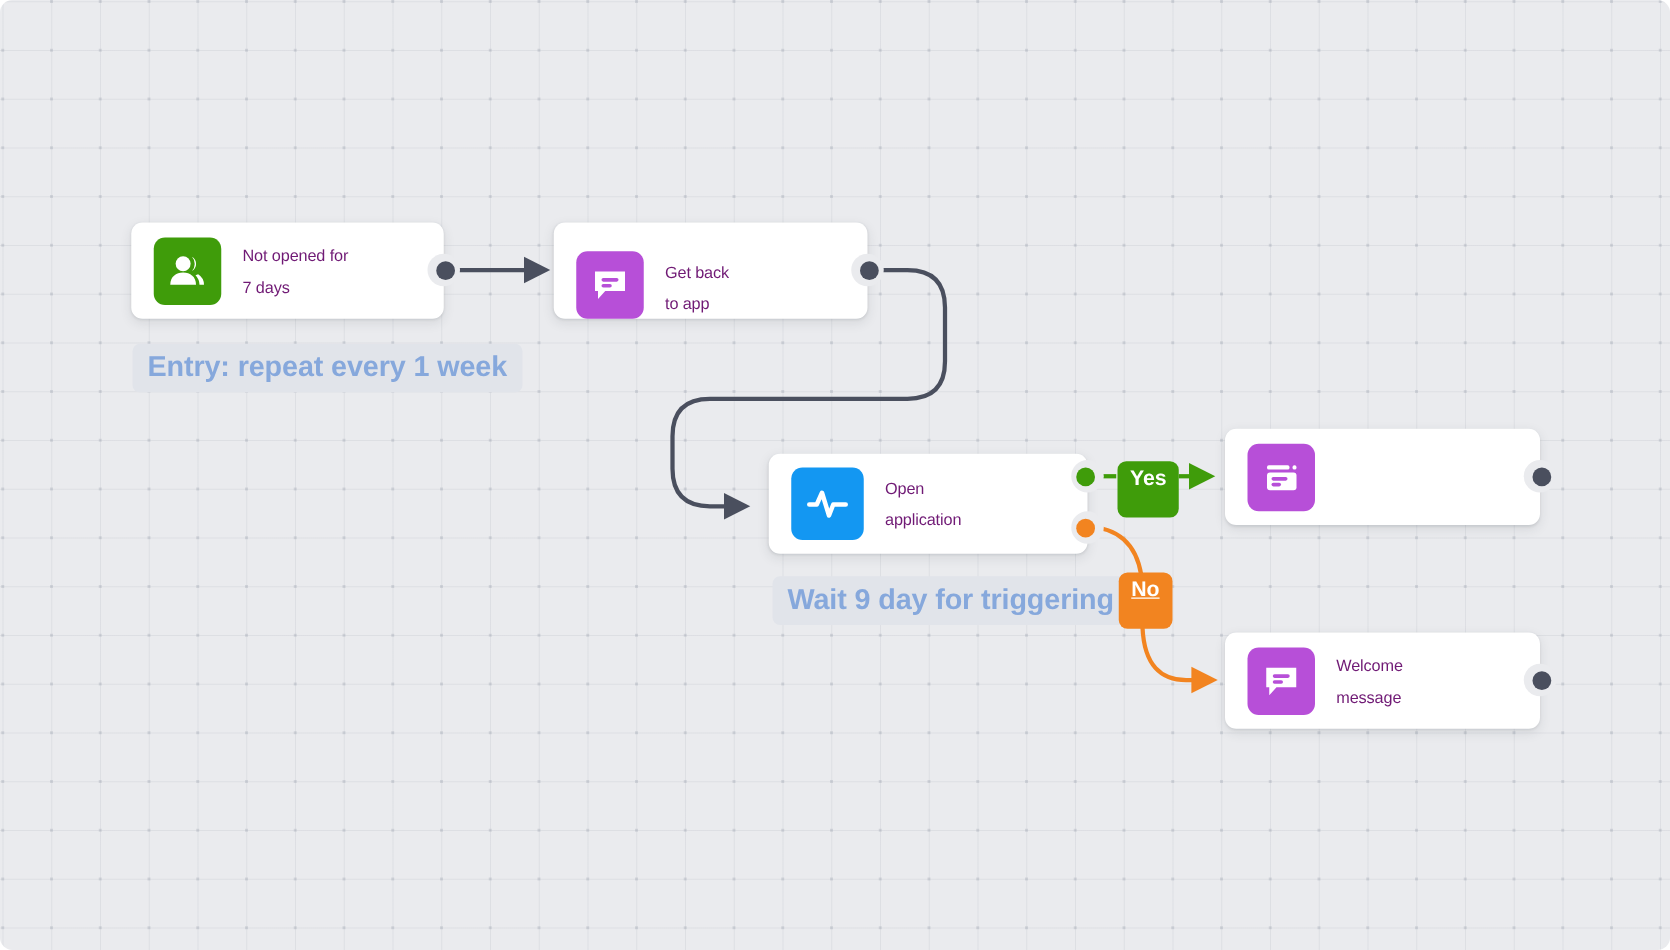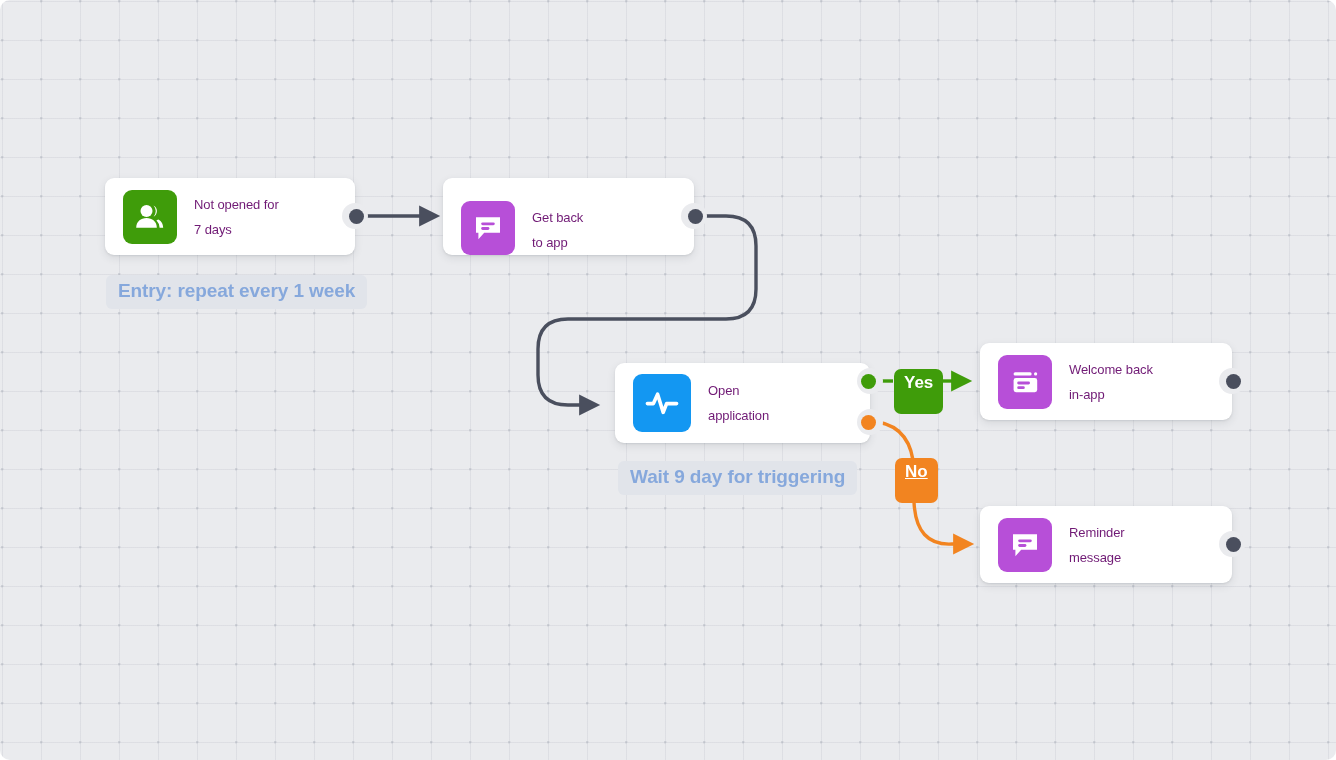--- a/index.html
+++ b/index.html
@@ -99,21 +99,21 @@
   .dot.dark   { background: #4a4f5e; }
   .dot.green  { background: #3f9c0a; }
   .dot.orange { background: #f28420; }
 
   
   .pill {
     position: absolute;
     background: #e1e4ea;
     border-radius: 6px;
     color: #86a8dc;
-    font-size: 19px;
+    font-size: 23px;
     font-weight: 700;
     padding: 5px 12px 7px 12px;
     letter-spacing: -0.1px;
     white-space: nowrap;
     text-align: center;
   }
 
   
   .chip {
     position: absolute;
@@ -232,33 +232,31 @@
   <div class="node" style="left:980px; top:343px; width:252px; height:77px;">
     <span class="icon-box" style="background:#b74fd8;">
       <svg width="32" height="32" viewBox="0 0 32 32" aria-hidden="true">
         <rect x="4.6" y="6.2" width="18" height="3.4" rx="1.5" fill="#ffffff"></rect>
         <rect x="25.0" y="6.2" width="3.2" height="3.4" rx="1.5" fill="#ffffff"></rect>
         <rect x="4.6" y="12.0" width="23.6" height="14.2" rx="2.4" fill="#ffffff"></rect>
         <rect x="8.2" y="15.6" width="12.8" height="2.9" rx="1.45" fill="#b74fd8"></rect>
         <rect x="8.2" y="20.2" width="7.6" height="2.9" rx="1.45" fill="#b74fd8"></rect>
       </svg>
     </span>
-    <span class="label">Welcome back
-in-app</span>
     <span class="notch" style="top:25px;"></span>
   </div>
   <span class="dot dark" style="left:1226px; top:374px;"></span>
 
   <div class="node" style="left:980px; top:506px; width:252px; height:77px;">
     <span class="icon-box" style="background:#b74fd8;">
       <svg width="32" height="32" viewBox="0 0 32 32" aria-hidden="true">
         <path d="M4 5.2 h24 a0 0 0 0 1 0 0 v15.6 a0 0 0 0 1 0 0 H12.2 L6.4 27.2 V20.8 H4 Z" fill="#ffffff"></path>
         <rect x="9.2" y="10.4" width="13.6" height="2.9" rx="1.45" fill="#b74fd8"></rect>
         <rect x="9.2" y="15.1" width="8.2" height="2.9" rx="1.45" fill="#b74fd8"></rect>
       </svg>
     </span>
-    <span class="label">Reminder
+    <span class="label">Welcome
 message</span>
     <span class="notch" style="top:25px;"></span>
   </div>
   <span class="dot dark" style="left:1226px; top:537px;"></span>
 
 </div>
 
 </body></html>

